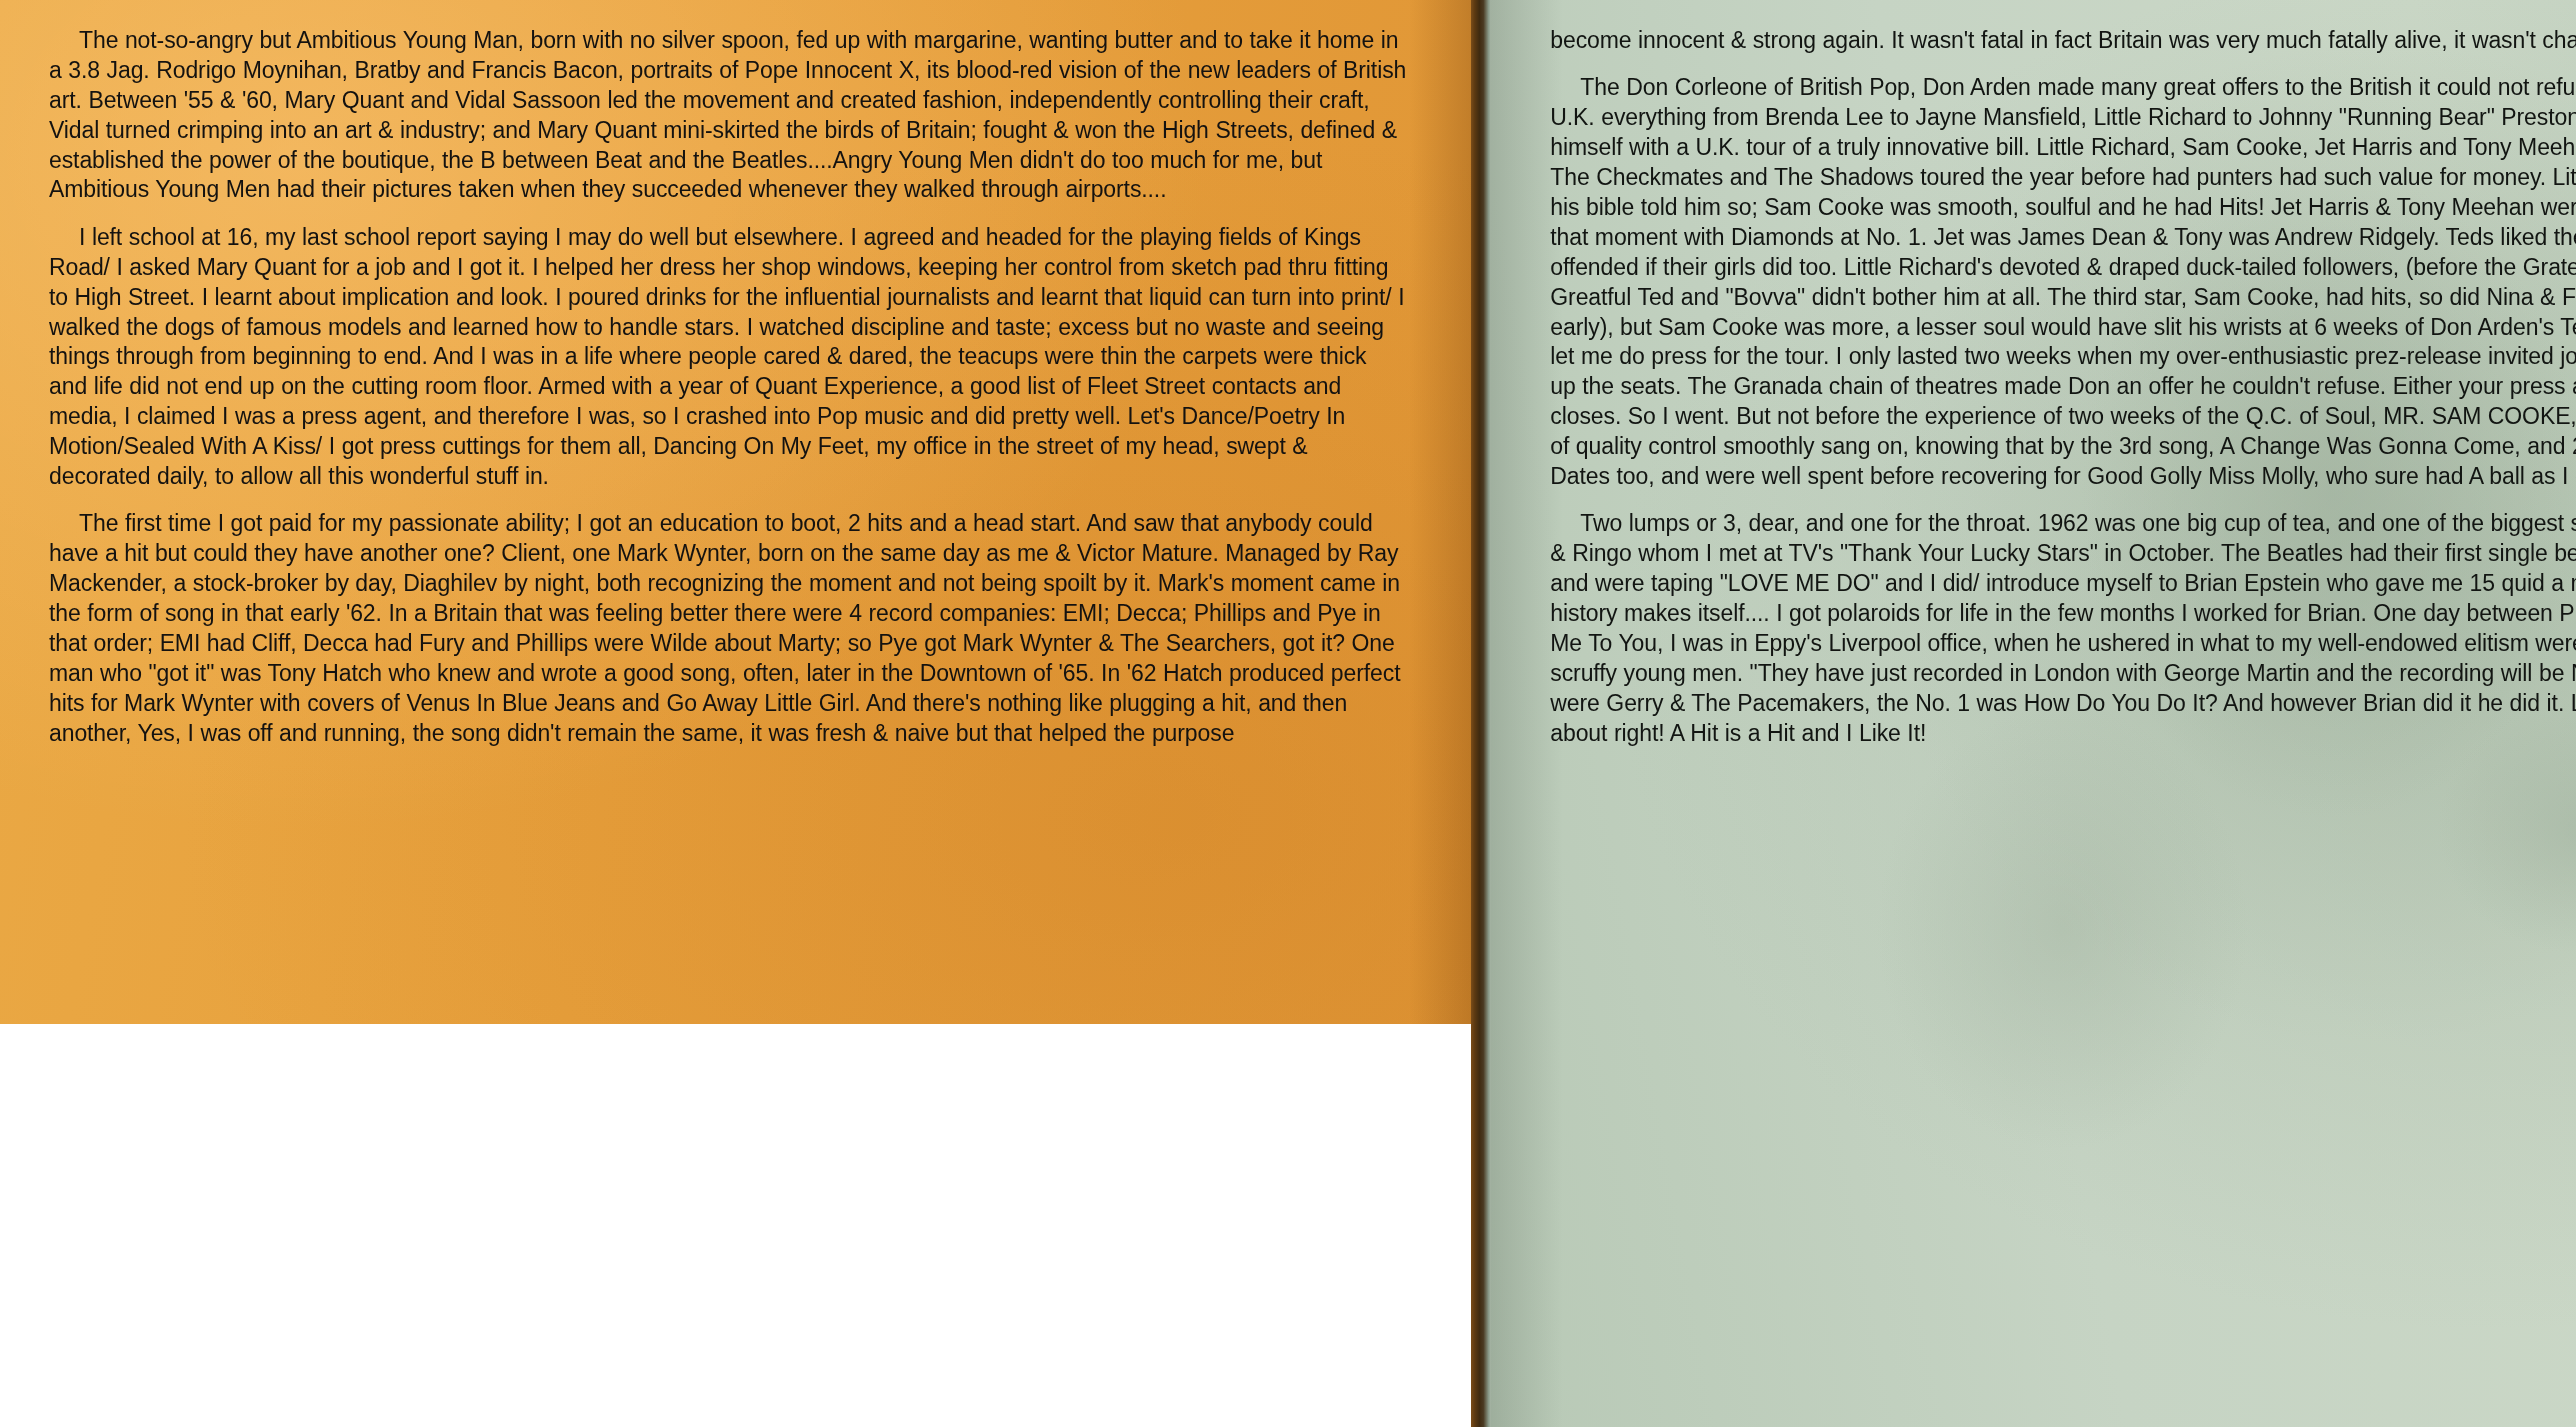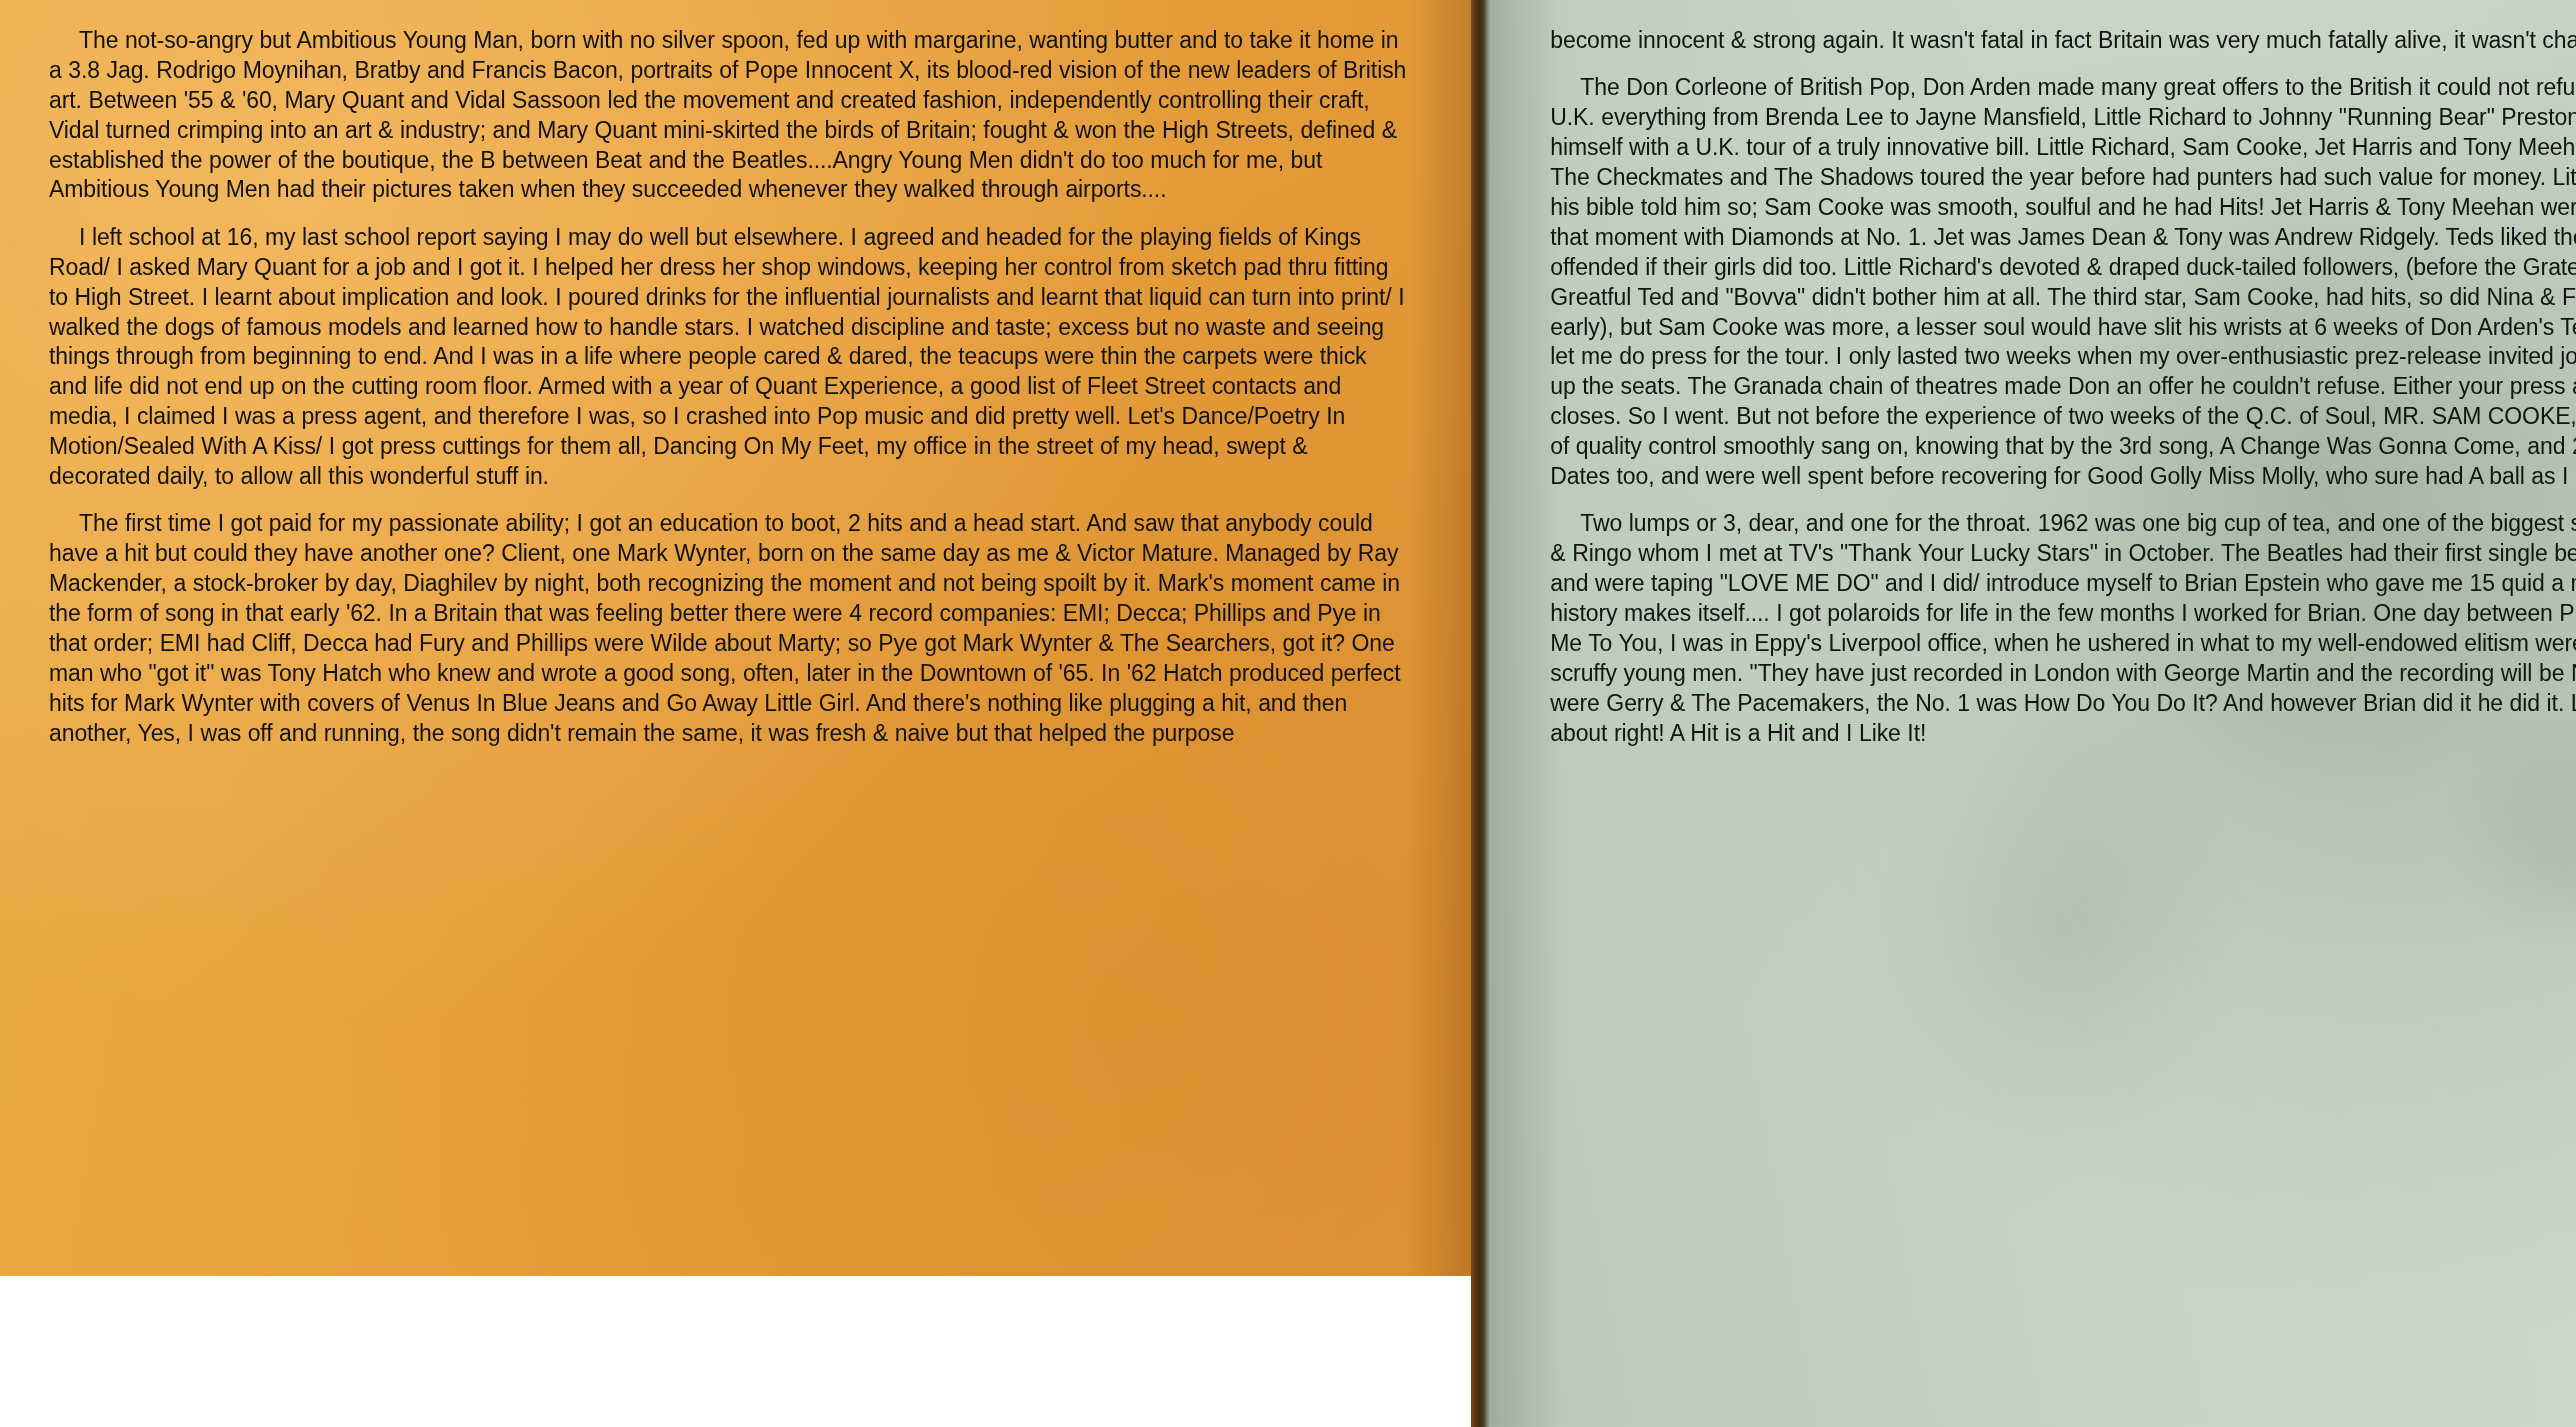--- a/index.html
+++ b/index.html
@@ -19,21 +19,21 @@
     height: 1428px;
     display: flex;
     flex-direction: row;
     align-items: stretch;
   }
 
   
   .page-left {
     position: relative;
     width: 1471px;
-    height: 1276px;
+    height: 1024px;
     background: #e8a13e;
     background-image:
       radial-gradient(ellipse at 20% 15%, rgba(255,205,130,0.45) 0%, rgba(255,205,130,0) 55%),
       radial-gradient(ellipse at 80% 80%, rgba(200,120,30,0.30) 0%, rgba(200,120,30,0) 60%),
       linear-gradient(100deg, #eaa945 0%, #e7a03c 45%, #e09636 100%);
     box-sizing: border-box;
     padding: 26px 62px 20.6px 49px;
     overflow: hidden;
   }
   .page-left::after {

